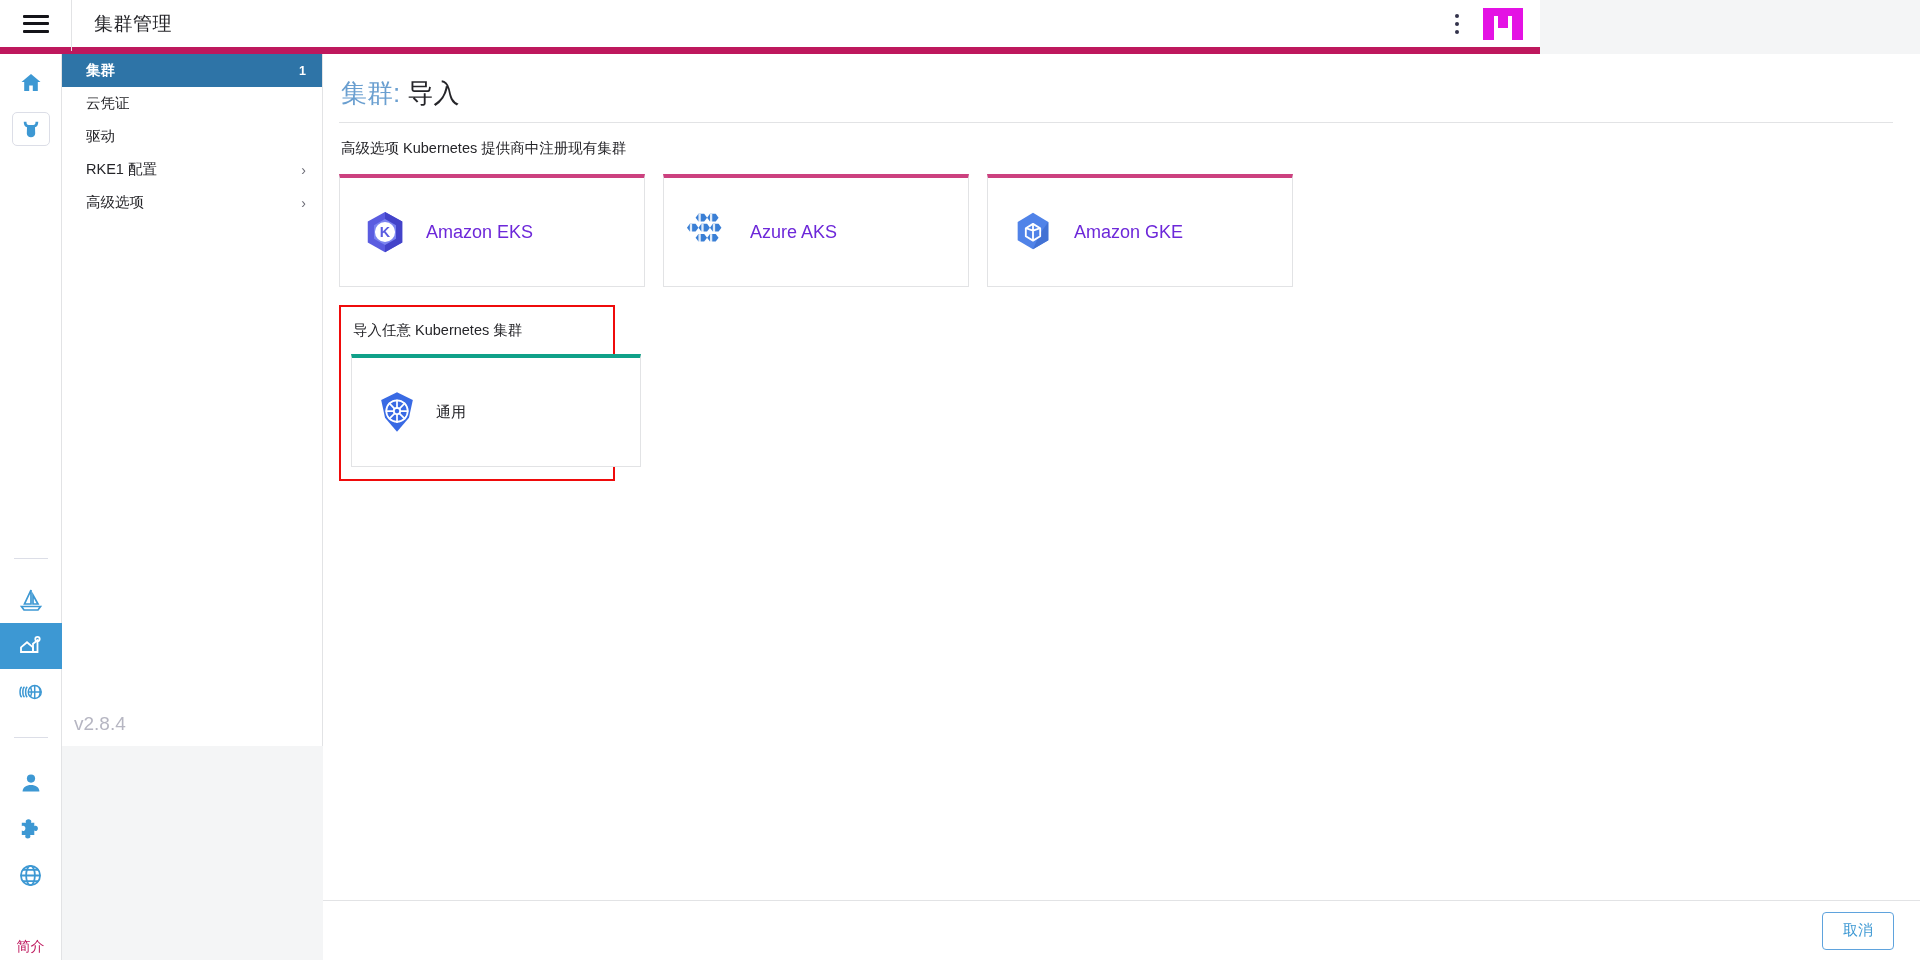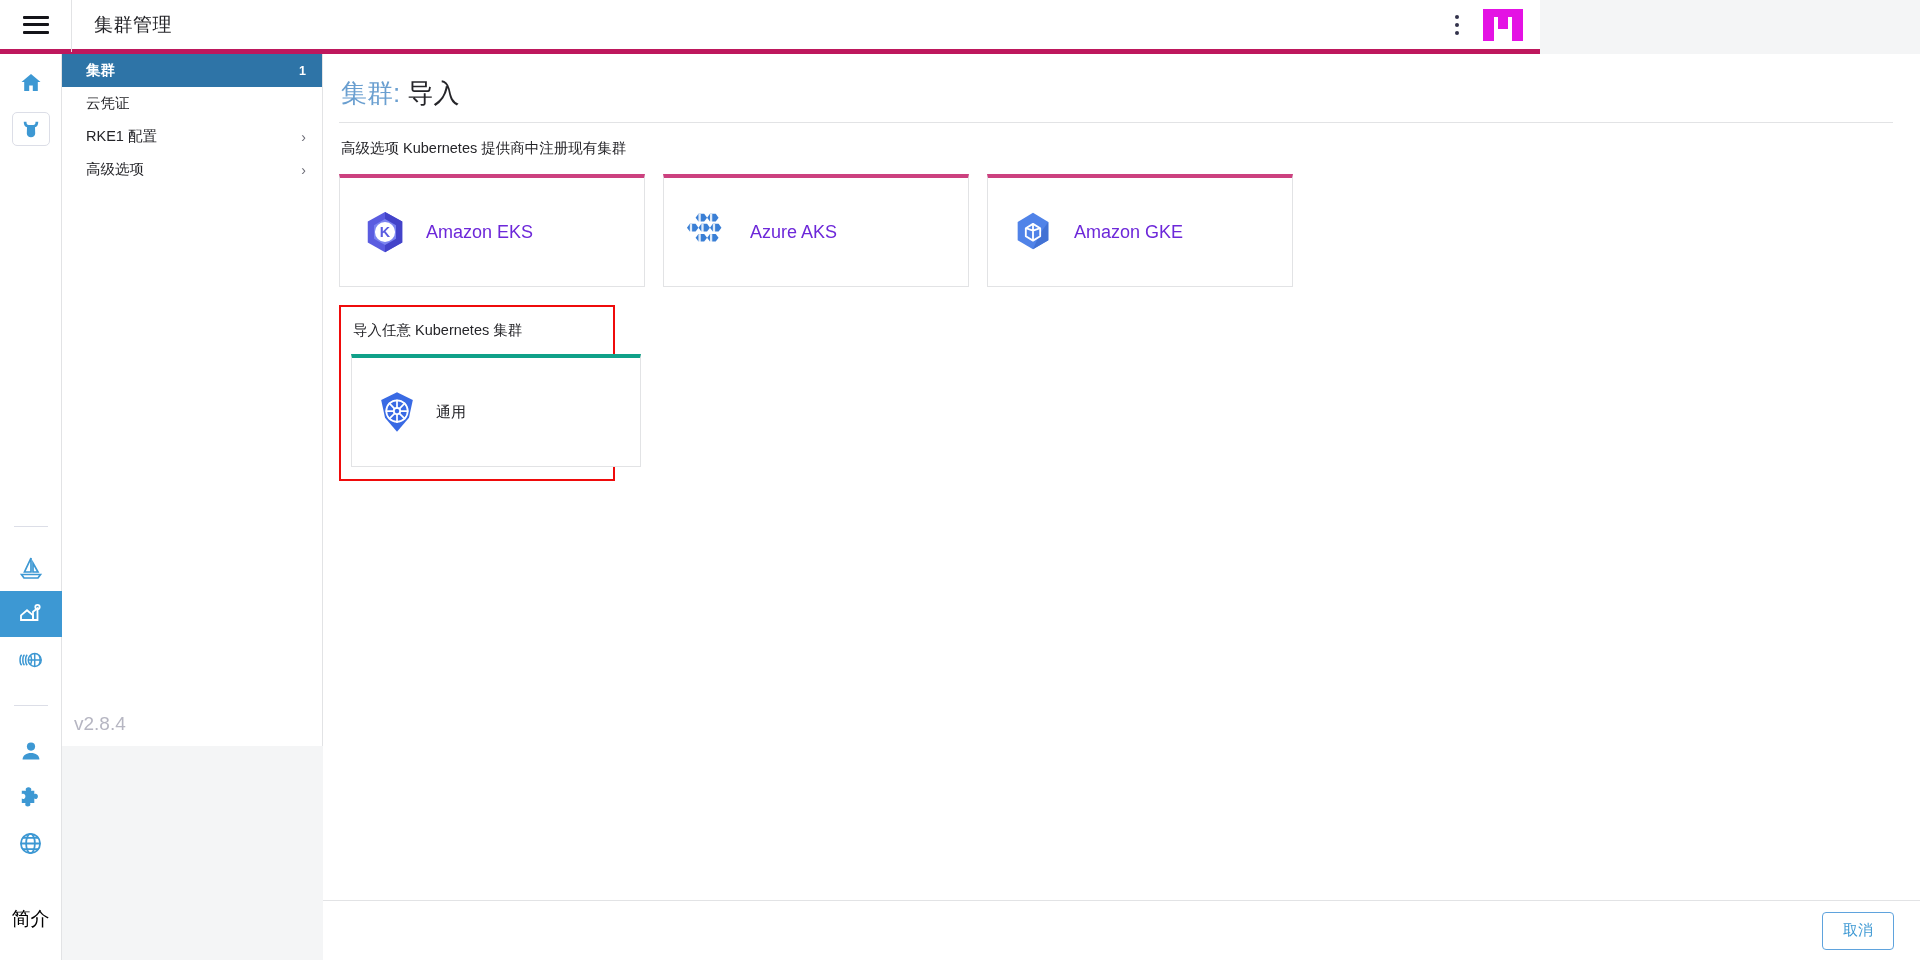--- a/index.html
+++ b/index.html
@@ -14,21 +14,21 @@
     position: relative;
     width: 1920px; height: 960px;
     background: #f4f5f6;
   }
 
   
   .header {
     position: absolute; top: 0; left: 0;
     width: 1540px; height: 54px;
     background: #ffffff;
-    border-bottom: 5px solid #be185d;
+    border-bottom: 7px solid #be185d;
     display: flex; align-items: center;
   }
   .hamburger-cell {
     width: 72px; height: 54px;
     display: flex; align-items: center; justify-content: center;
     border-right: 1px solid #e2e3e5;
     cursor: pointer;
   }
   .hamburger { width: 26px; height: 18px; display: flex; flex-direction: column; justify-content: space-between; }
   .hamburger span { display: block; height: 3px; background: #141419; border-radius: 1px; }
@@ -63,21 +63,21 @@
   }
   .rail-icon.boxed > span {
     border: 1px solid #dcdee7; border-radius: 5px;
     width: 38px; height: 34px; display: flex;
     align-items: center; justify-content: center;
   }
   .rail-icon.active { background: #3d98d3; color: #ffffff; }
   .rail-sep { width: 34px; height: 1px; background: #dcdee7; flex: none; }
   .rail-spacer { flex: 1 1 auto; }
   .rail-about {
-    font-size: 19px; color: #000000; padding-bottom: 28px; cursor: pointer;
+    font-size: 14px; color: #be185d; padding-bottom: 4px; cursor: pointer;
     flex: none;
   }
 
   
   .nav {
     position: absolute; top: 54px; left: 62px;
     width: 261px; height: 692px;
     background: #ffffff;
     border-right: 1px solid #e2e3e5;
     padding-top: 0;
@@ -279,20 +279,23 @@
 
     <div class="nav-item selected">
       <span class="nav-label">集群</span>
       <span class="nav-count">1</span>
     </div>
 
     <div class="nav-item">
       <span class="nav-label">云凭证</span>
     </div>
 
+    <div class="nav-item">
+      <span class="nav-label">驱动</span>
+    </div>
 
     <div class="nav-item">
       <span class="nav-label">RKE1 配置</span>
       <span class="nav-chev">›</span>
     </div>
 
     <div class="nav-item">
       <span class="nav-label">高级选项</span>
       <span class="nav-chev">›</span>
     </div>

